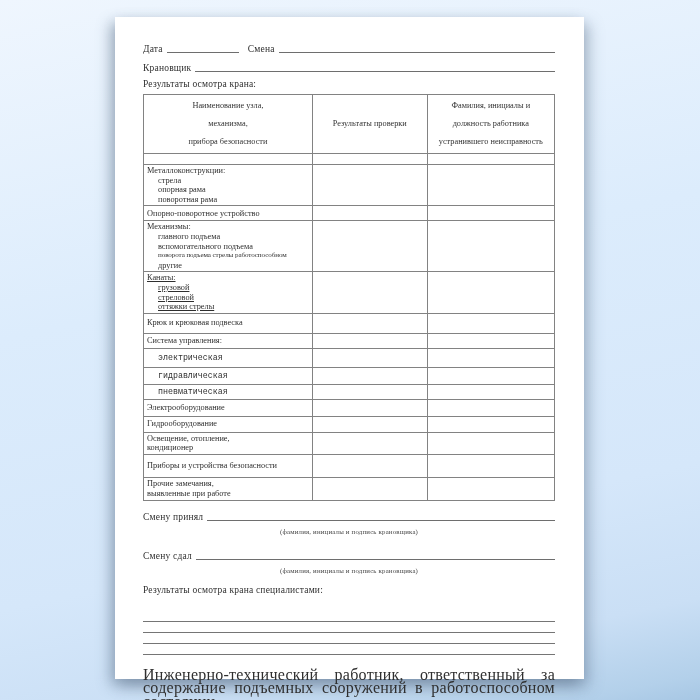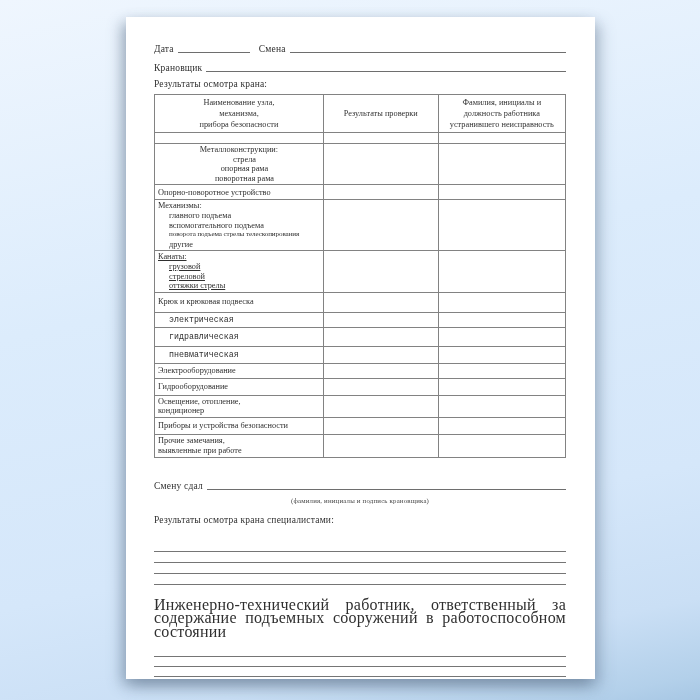--- a/index.html
+++ b/index.html
@@ -2,62 +2,62 @@
 <html><head>
 <meta charset="utf-8">
 <style>
   * { margin:0; padding:0; box-sizing:border-box; }
   html,body { width:700px; height:700px; overflow:hidden; }
   body {
     font-family: "Liberation Serif", "DejaVu Serif", serif;
     background: linear-gradient(168deg, #eff6fe 0%, #dcecfc 40%, #d5e7fa 72%, #cadff5 88%, #b3d0ea 97%, #a7c7e4 100%);
   }
   .sheet {
-    position:absolute; left:126px; top:17px; width:469px; height:662px;
+    position:absolute; left:115px; top:17px; width:469px; height:662px;
     background:#ffffff;
     box-shadow:-5px 6px 13px rgba(86,108,134,.45), 5px 7px 14px rgba(86,108,134,.38);
   }
   .content { padding:24px 29px 0 28px; color:#2f2f2f; }
 
   .field-row { display:flex; align-items:flex-end; font-size:9.5px; letter-spacing:.2px; height:13px; margin-bottom:6px; }
   .lbl { white-space:nowrap; }
   .uline { border-bottom:1px solid #6e6e6e; height:11px; margin-bottom:1px; }
   .w72 { width:72px; margin-left:4px; }
   .grow { flex:1; margin-left:4px; }
   .ml8 { margin-left:9px; }
 
   .section-title { font-size:9.5px; letter-spacing:.2px; margin-top:3px; margin-bottom:5px; }
 
   table { width:100%; border-collapse:collapse; table-layout:fixed; }
   col.c1 { width:41.1%; } col.c2 { width:27.9%; } col.c3 { width:31%; }
   th, td { border:1px solid #828282; vertical-align:middle; }
-  th { font-weight:normal; font-size:8.3px; line-height:11px; text-align:center; white-space:pre; padding:2px 1px; height:36px; color:#333; }
+  th { font-weight:normal; font-size:8.3px; line-height:18px; text-align:center; white-space:pre; padding:2px 1px; height:36px; color:#333; }
   td { font-size:8.3px; line-height:9.6px; padding:1px 3px; overflow:hidden; }
   .row-title { white-space:pre; }
   .row-title.indent { padding-left:11px;font-family:Liberation Mono, monospace; }
   .row-item { padding-left:11px; white-space:pre; }
   .row-item.condensed { font-size:7.1px; letter-spacing:-.1px; }
   tbody tr:nth-child(1)  { height:11px; }
-  tbody tr:nth-child(2)  { height:38px;text-align:center; }
+  tbody tr:nth-child(2)  { height:38px; }
   tbody tr:nth-child(3)  { height:15px; }
   tbody tr:nth-child(4)  { height:49px;margin-top:42px; }
   tbody tr:nth-child(5)  { height:40px;text-decoration:underline; }
   tbody tr:nth-child(6)  { height:20px; }
   tbody tr:nth-child(7)  { height:15px; }
   tbody tr:nth-child(8)  { height:19px; }
   tbody tr:nth-child(9)  { height:17px; }
   tbody tr:nth-child(10) { height:15px; }
   tbody tr:nth-child(11) { height:17px; }
   tbody tr:nth-child(12) { height:16px; }
   tbody tr:nth-child(13) { height:17px; }
   tbody tr:nth-child(14) { height:23px; }
   tbody tr:nth-child(15) { height:23px; }
 
   .sig-block { margin-top:8px; }
-  .sig-block.second { margin-top:20px; }
+  .sig-block.second { margin-top:13px; }
   .sig-caption { text-align:center; font-size:6.8px; color:#474747; letter-spacing:.2px; margin-top:1px; }
 
   .specialists-title { margin-top:11px; margin-bottom:16px; }
   .blank-line { border-bottom:1px solid #757575; height:11px; }
   .lines-bottom .blank-line { height:10px; }
 
   .engineer { font-size:16px; line-height:13.5px; text-align:justify; word-spacing:2.6px; letter-spacing:.25px; margin-top:13px; }
   .lines-bottom { margin-top:9px; }
 </style>
 </head>
@@ -118,21 +118,21 @@
               <div class="row-title">Опорно-поворотное устройство</div>
             </td>
             <td></td>
             <td></td>
           </tr>
           <tr>
             <td>
               <div class="row-title">Механизмы:</div>
               <div class="row-item">главного подъема</div>
               <div class="row-item">вспомогательного подъема</div>
-              <div class="row-item condensed">поворота подъема стрелы телескопирования</div>
+              <div class="row-item condensed">поворота подъема стрелы работоспособном</div>
               <div class="row-item">другие</div>
             </td>
             <td></td>
             <td></td>
           </tr>
           <tr>
             <td>
               <div class="row-title">Канаты:</div>
               <div class="row-item">грузовой</div>
               <div class="row-item">стреловой</div>
@@ -143,20 +143,27 @@
           </tr>
           <tr>
             <td>
               <div class="row-title">Крюк и крюковая подвеска</div>
             </td>
             <td></td>
             <td></td>
           </tr>
           <tr>
             <td>
+              <div class="row-title">Система управления:</div>
+            </td>
+            <td></td>
+            <td></td>
+          </tr>
+          <tr>
+            <td>
               <div class="row-title indent">электрическая</div>
             </td>
             <td></td>
             <td></td>
           </tr>
           <tr>
             <td>
               <div class="row-title indent">гидравлическая</div>
             </td>
             <td></td>
@@ -202,20 +209,27 @@
             <td>
               <div class="row-title">Прочие замечания,
 выявленные при работе</div>
             </td>
             <td></td>
             <td></td>
           </tr>
         </tbody>
     </table>
 
+    <div class="sig-block">
+      <div class="field-row">
+        <span class="lbl">Смену принял</span>
+        <span class="uline grow"></span>
+      </div>
+      <div class="sig-caption">(фамилия, инициалы и подпись крановщика)</div>
+    </div>
 
     <div class="sig-block second">
       <div class="field-row">
         <span class="lbl">Смену сдал</span>
         <span class="uline grow"></span>
       </div>
       <div class="sig-caption">(фамилия, инициалы и подпись крановщика)</div>
     </div>
 
     <div class="section-title specialists-title">Результаты осмотра крана специалистами:</div>

